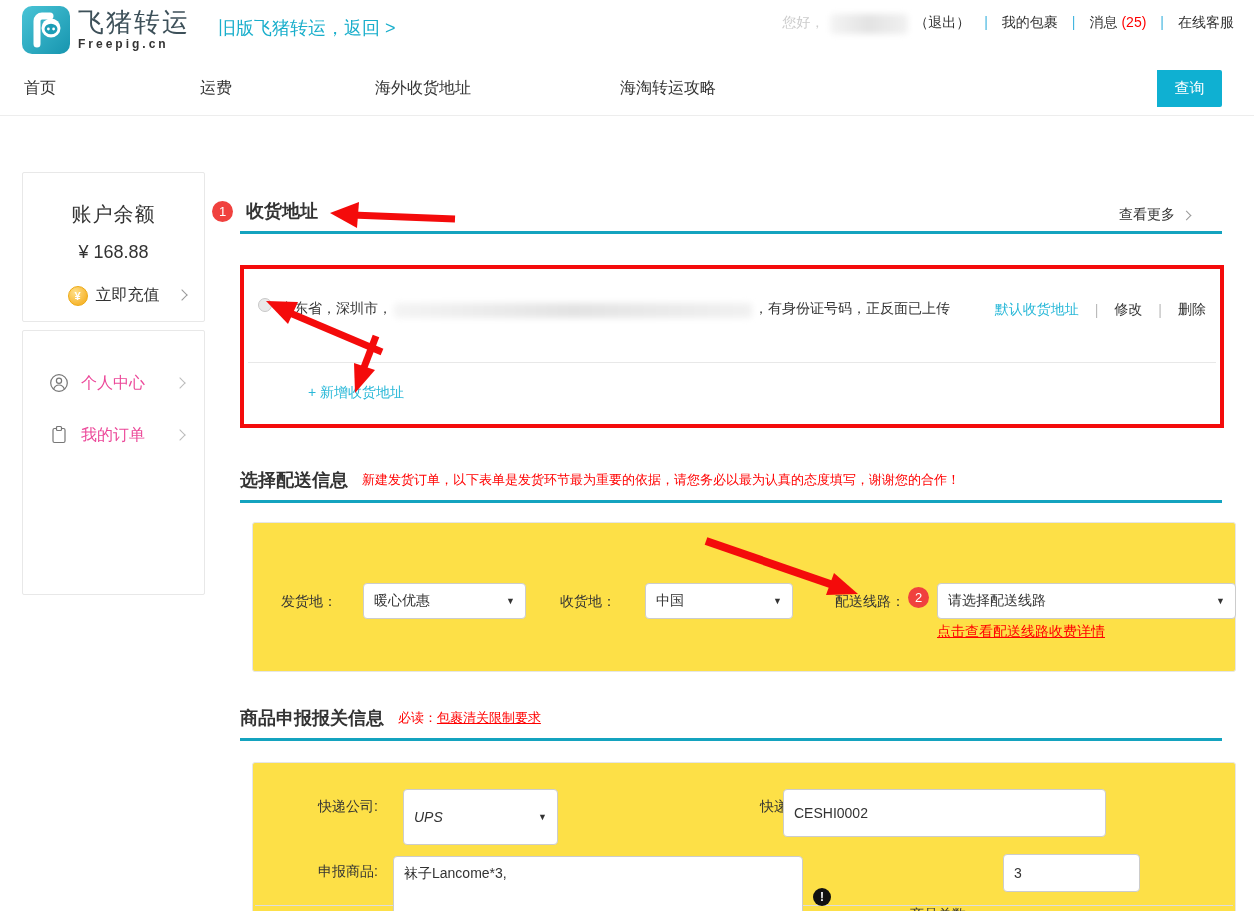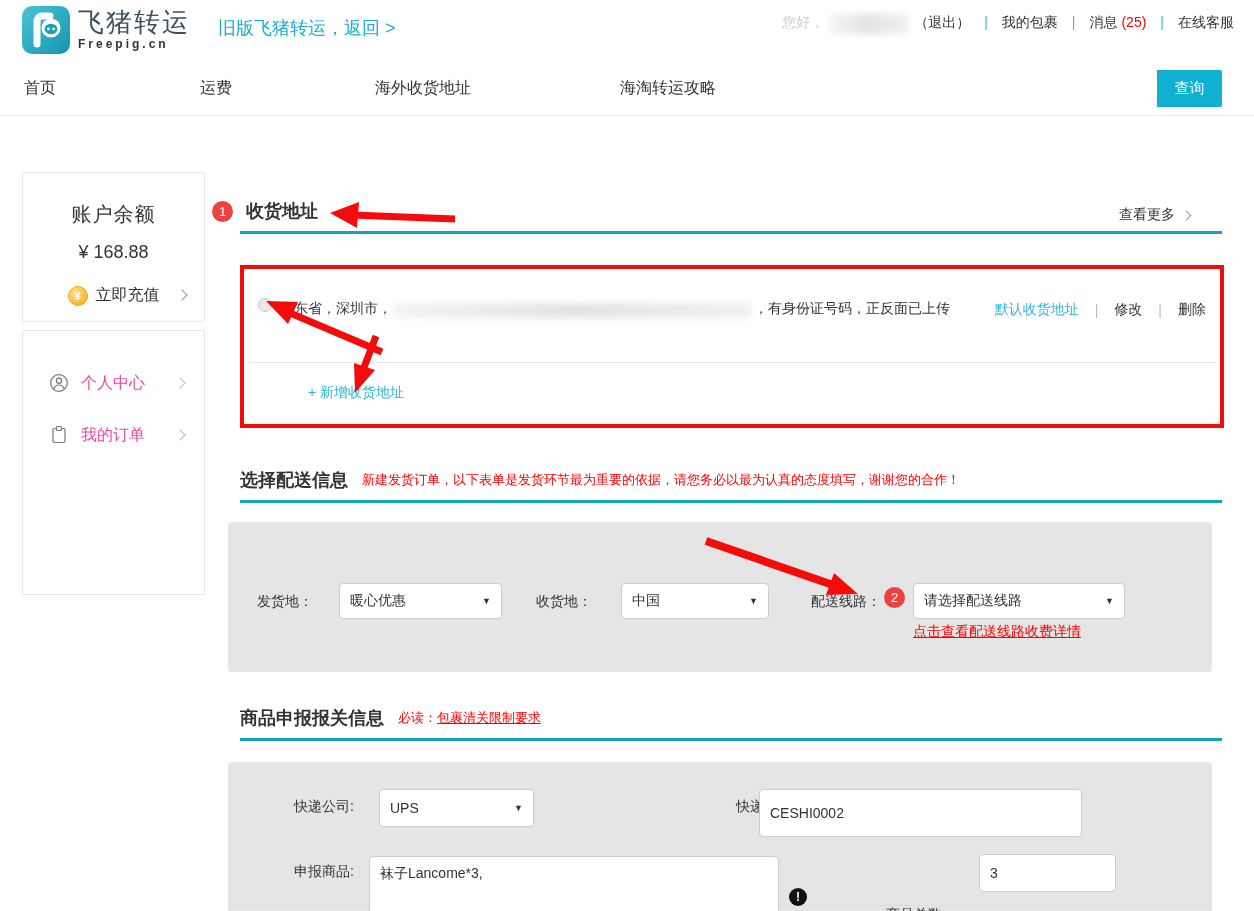--- a/index.html
+++ b/index.html
@@ -61,21 +61,21 @@
   .radio { position:absolute; left:14px; top:29px; width:14px; height:14px; border-radius:50%; border:1px solid #c8c8c8; background:#e9e9e9; cursor:pointer; }
   .addr-text { position:absolute; left:36px; top:27px; width:692px; font-size:14px; color:#333; line-height:24px; }
   .addr-blur { width:358px; height:15px; margin:0 2px -2px 2px; }
   .addr-links { position:absolute; right:14px; top:32px; font-size:14px; display:flex; align-items:center; }
   .addr-links .def { color:#29b8d8; cursor:pointer; }
   .addr-links .sep { color:#bbb; margin:0 16px; }
   .addr-links .op { color:#333; cursor:pointer; }
   .addr-divider { position:absolute; left:4px; right:4px; top:93px; height:1px; background:#e8e8e8; }
   .add-addr { position:absolute; left:64px; top:115px; font-size:14px; color:#29b8d8; cursor:pointer; }
   
-  .form-box { position:absolute; left:228px; width:984px; background:#e5e5e5; border:1px solid #e6e6e6; border-radius:3px; }
+  .form-box { position:absolute; left:252px; width:984px; background:#fde047; border:1px solid #e6e6e6; border-radius:3px; }
   .box-delivery { top:522px; height:150px; }
   .box-customs { top:762px; height:160px; }
   .f-label { position:absolute; font-size:14px; color:#333; }
   .sel { position:absolute; height:36px; border:1px solid #ccc; border-radius:4px; background:#fff; display:flex; align-items:center; padding:0 10px; font-size:14px; color:#333; cursor:pointer; }
   .sel .caret { margin-left:auto; font-size:9px; color:#333; }
   .txt-input { position:absolute; border:1px solid #ccc; border-radius:4px; background:#fff; font-size:14px; color:#333; padding:0 10px; font-family:"Liberation Sans",sans-serif; outline:none; }
   .fee-link { position:absolute; left:684px; top:100px; font-size:14px; color:#ff0000; text-decoration:underline; cursor:pointer; }
   .declare-area { position:absolute; left:140px; top:93px; width:410px; height:75px; border:1px solid #ccc; border-radius:4px 4px 0 0; background:#fff; font-size:14px; color:#333; padding:8px 10px; font-family:"Liberation Sans",sans-serif; outline:none; resize:none; }
   .warn-dot { position:absolute; left:560px; top:125px; width:18px; height:18px; border-radius:50%; background:#111; color:#fff; font-size:12px; font-weight:bold; text-align:center; line-height:18px; }
   .bottom-line { position:absolute; left:2px; right:2px; top:142px; height:1px; background:#ddd; }
@@ -191,37 +191,37 @@
     <span>暖心优惠</span>
       <span class="caret">▼</span>
   </div>
   <span class="f-label" style="left:307px; top:70px;">收货地：</span>
   <div class="sel" style="left:392px; top:60px; width:148px;">
     <span>中国</span>
       <span class="caret">▼</span>
   </div>
   <span class="f-label" style="left:582px; top:70px;">配送线路：</span>
   <span class="step-badge" style="position:absolute; left:655px; top:64px;">2</span>
-  <div class="sel" style="left:684px; top:60px; width:212px;">
+  <div class="sel" style="left:684px; top:60px; width:299px;">
     <span>请选择配送线路</span>
       <span class="caret">▼</span>
   </div>
   <a class="fee-link">点击查看配送线路收费详情</a>
 </div>
 
 <div class="sec-head" style="top:706px;">
   <span class="sec-title noml">商品申报报关信息</span>
   <span class="sec-notice"><span>必读：</span><span class="u">包裹清关限制要求</span></span>
 </div>
 <div class="rule" style="top:738px;"></div>
 
 <div class="form-box box-customs">
   <div class="bottom-line"></div>
   <span class="f-label" style="left:65px; top:35px;">快递公司:</span>
-  <div class="sel" style="left:150px; top:26px; width:155px; height:38px;">
+  <div class="sel" style="left:150px; top:26px; width:155px; height:56px;font-style:italic;">
     <span>UPS</span>
       <span class="caret">▼</span>
   </div>
   <span class="f-label" style="left:507px; top:35px;">快递单号:</span>
   <input class="txt-input" style="left: 530px; top: 26px; width: 323px; height: 48px;" value="CESHI0002">
   <span class="f-label" style="left:65px; top:100px;">申报商品:</span>
   <textarea class="declare-area" style="">袜子Lancome*3,</textarea>
   <span class="warn-dot">!</span>
   <span class="f-label" style="left:657px; top:100px;margin-top:43px;">商品总数:</span>
   <input class="txt-input" style="left: 750px; top: 91px; width: 137px; height: 38px;" value="3">

